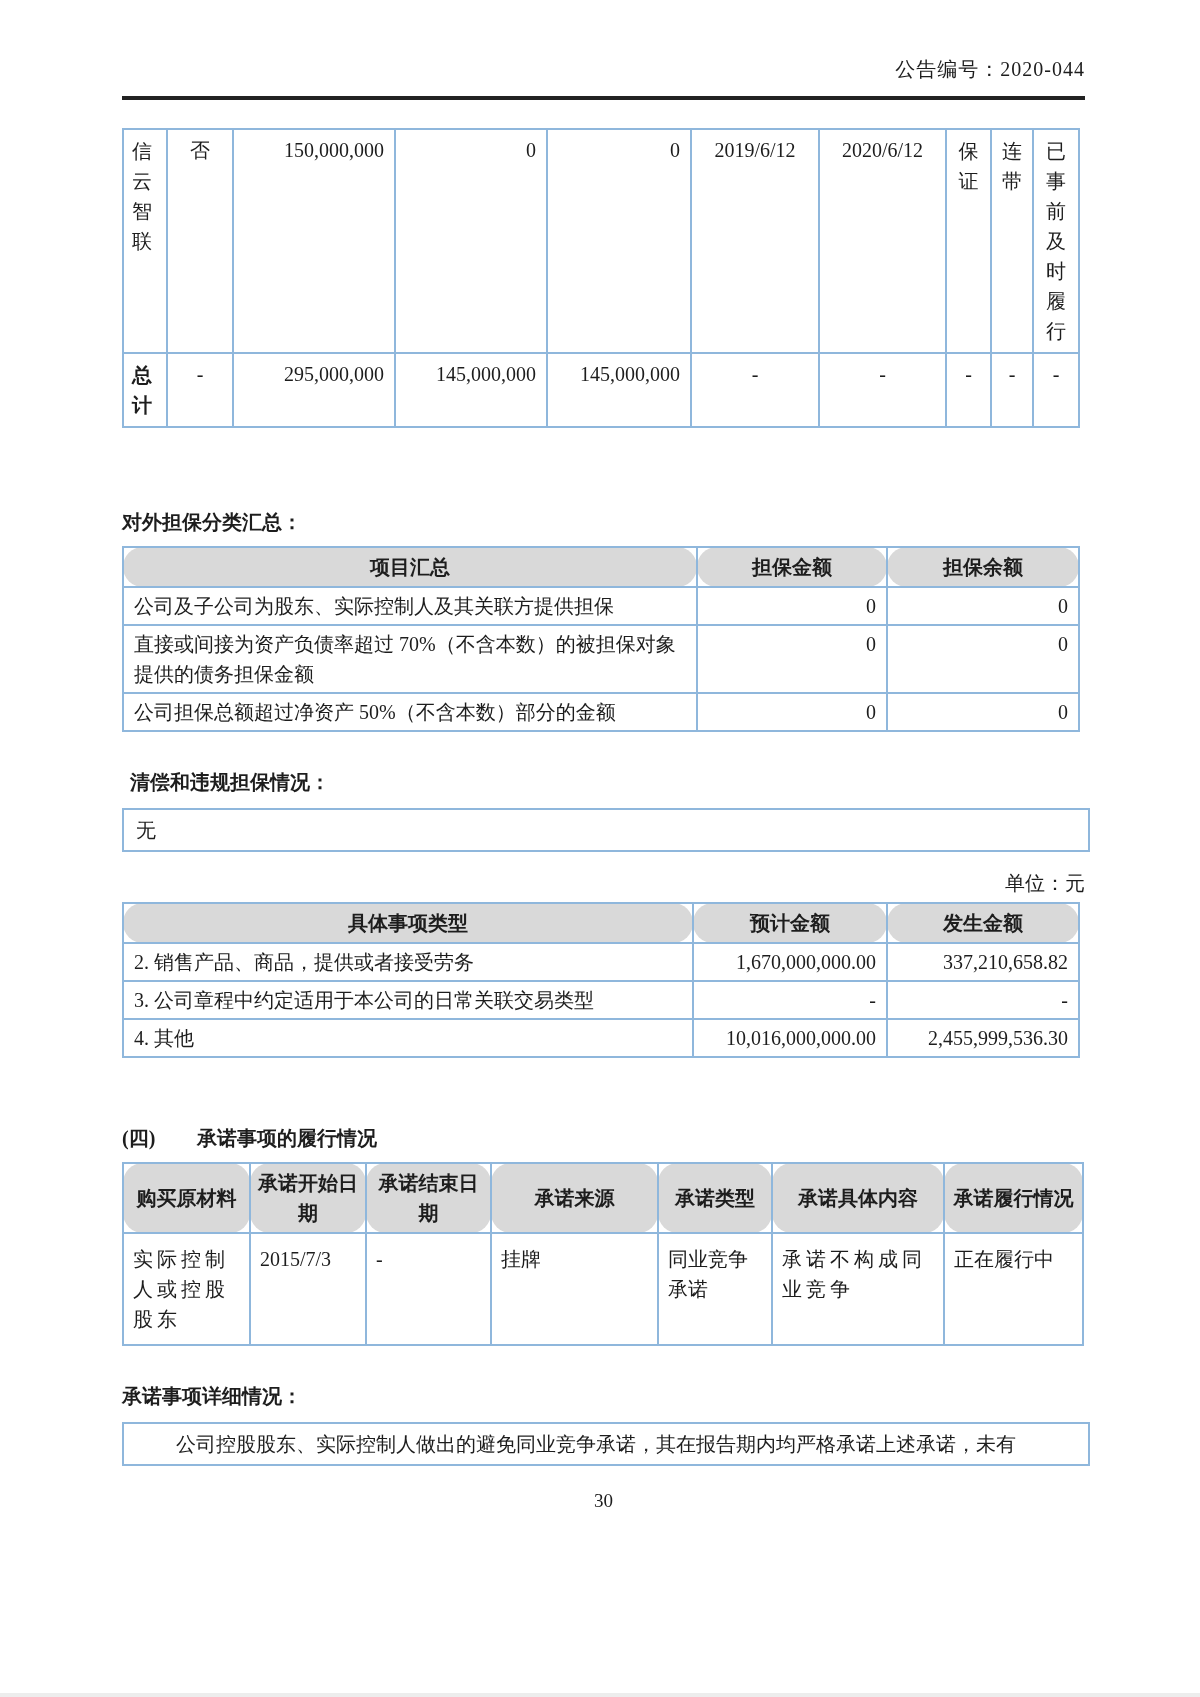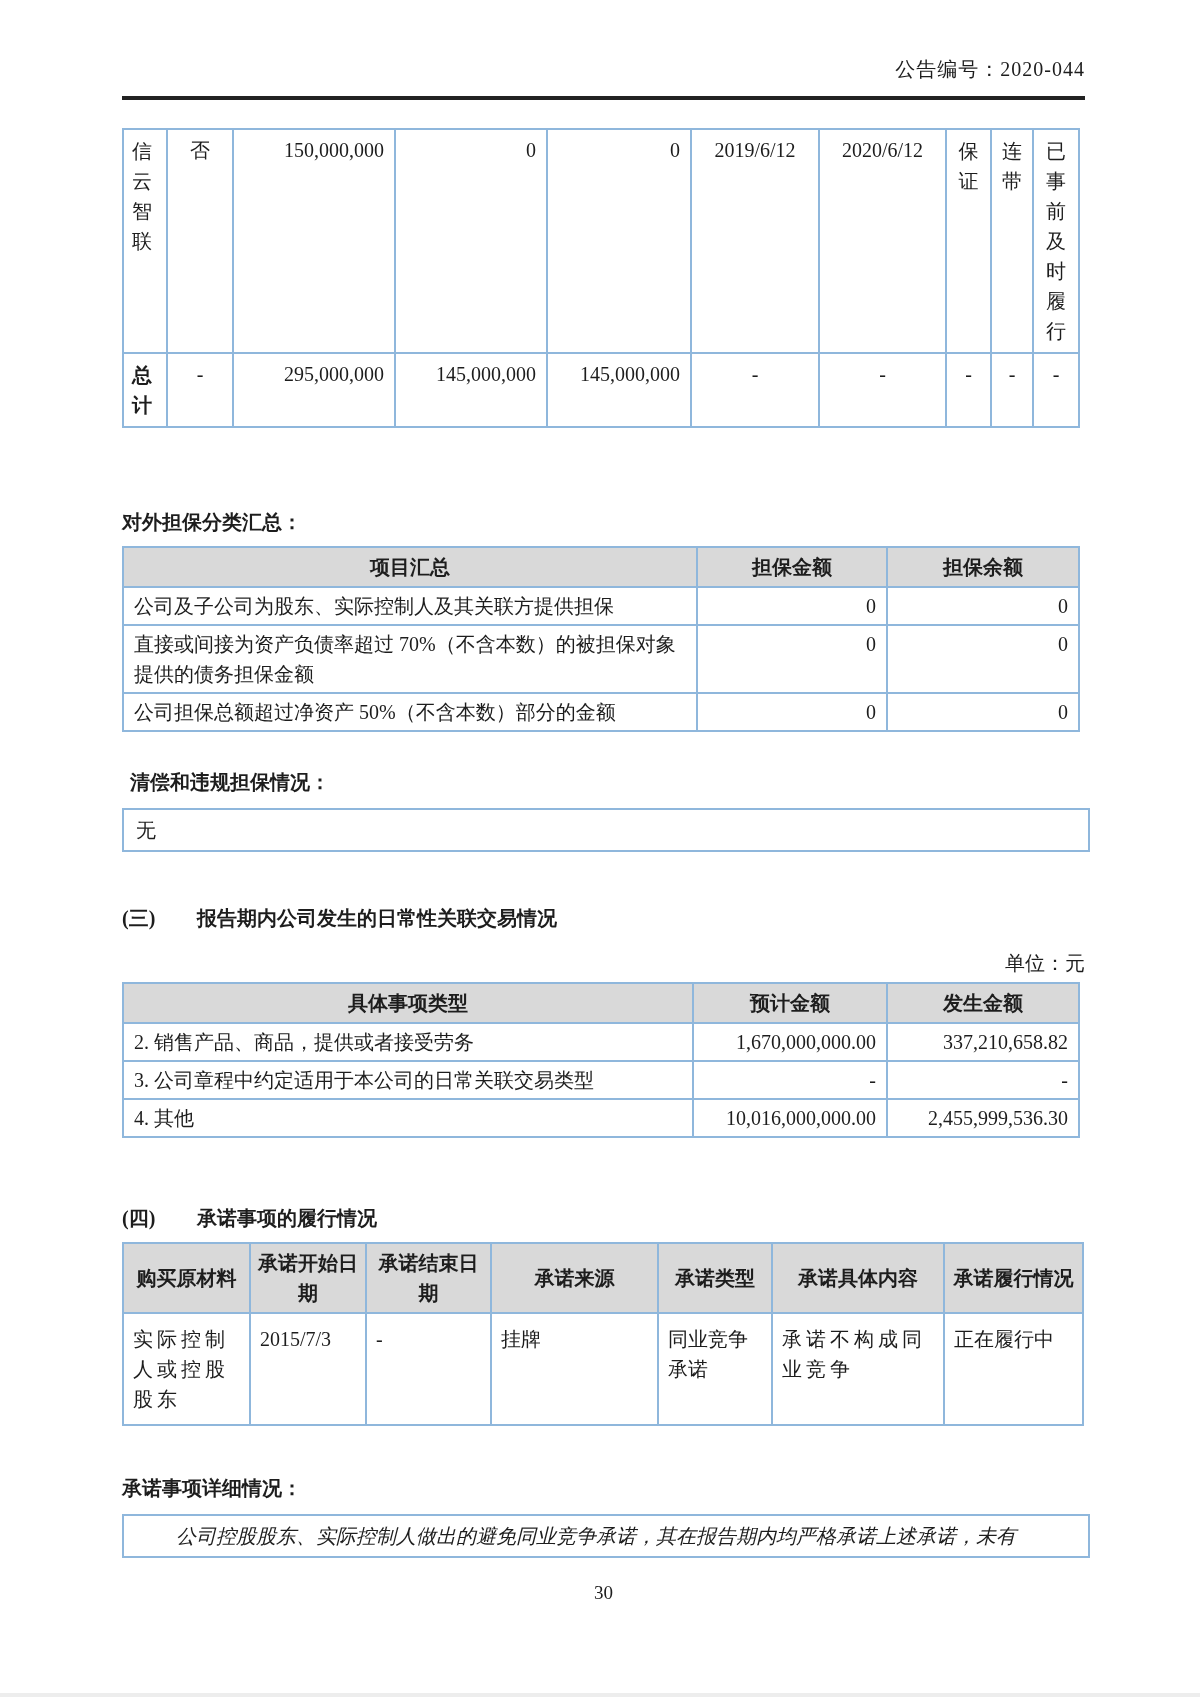--- a/index.html
+++ b/index.html
@@ -15,50 +15,50 @@
   }
   .doc-no{text-align:right;font-size:20px;letter-spacing:1px;}
   .top-rule{height:4px;background:#222;margin-top:13px;border:0;}
   table{border-collapse:collapse;table-layout:fixed;width:956px;}
   td,th{
     border:2px solid #8fb7dc;
     font-size:20px;line-height:30px;
     padding:5px 10px;vertical-align:top;
     overflow:hidden;
   }
-  th{background:#d9d9d9;text-align:center;vertical-align:middle;font-weight:bold;padding:4px 6px;}
+  th{background:#d9d9d9;text-align:center;vertical-align:middle;font-weight:bold;padding:4px 6px;border-radius:20px;}
   .ac{text-align:center;}
   .ar{text-align:right;}
   .vert{padding:6px 8px;word-break:break-all;}
   .h-bold{font-weight:bold;font-size:20px;line-height:28px;}
   .sec-head{font-weight:bold;font-size:20px;line-height:28px;}
   .sec-label{display:inline-block;min-width:70px;}
   .unit-line{text-align:right;font-size:20px;line-height:26px;}
   .note-box{
     border:2px solid #8fb7dc;width:968px;box-sizing:border-box;
     font-size:20px;line-height:30px;padding:5px 12px;
   }
-  .indent{ text-indent:2em;font-style:italic; }
+  .indent{ text-indent:2em; }
   .sp{letter-spacing:4px;}
   .t2 td{padding:3px 10px;}
   .t3 td{padding:3px 10px;}
   .t4 td{padding:10px 9px;}
   .t1{width:956px;padding-left:20px;}
   .page-num{text-align:center;font-size:19px;margin-top:24px;}
   .bottom-edge{position:absolute;left:0;bottom:0;width:1200px;height:4px;background:#ededed;}
   .mt-t1{margin-top:28px;}
   .mt-h2{margin-top:80px;}
   .mt-tbl{margin-top:10px;}
   .mt-h3{margin-top:36px;margin-left:8px;}
   .mt-box{margin-top:12px;}
   .mt-s3{margin-top:52px;}
   .mt-unit{margin-top:18px;}
   .mt-t3{margin-top:6px;}
   .mt-s4{margin-top:66px;}
-  .mt-h5{margin-top:48px;}
+  .mt-h5{margin-top:36px;}
 </style>
 </head>
 <body>
 
 <div class="page">
 
   <div class="doc-no">公告编号：2020-044</div>
   <div class="top-rule"></div>
 
   <table class="t1 mt-t1">
@@ -131,24 +131,20 @@
         <td>公司担保总额超过净资产 50%（不含本数）部分的金额</td>
         <td class="ar">0</td>
         <td class="ar">0</td>
       </tr>
     </tbody>
   </table>
 
   <div class="h-bold mt-h3">清偿和违规担保情况：</div>
   <div class="note-box mt-box">无</div>
 
-  <div class="sec-head mt-s3">
-    <span class="sec-label">(三)</span>
-    <span>报告期内公司发生的日常性关联交易情况</span>
-  </div>
   <div class="unit-line mt-unit">单位：元</div>
   <table class="t3 mt-t3">
     <colgroup>
         <col style="width:570px">
         <col style="width:194px">
         <col style="width:192px">
       </colgroup>
     <thead>
       <tr>
         <th>具体事项类型</th>

